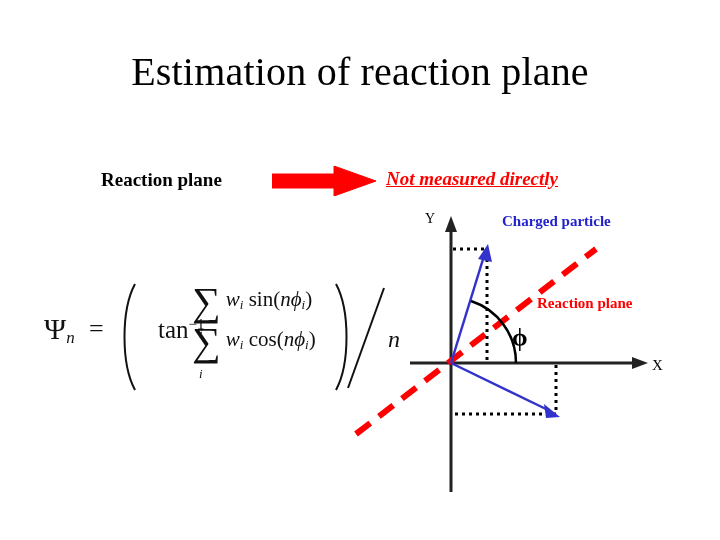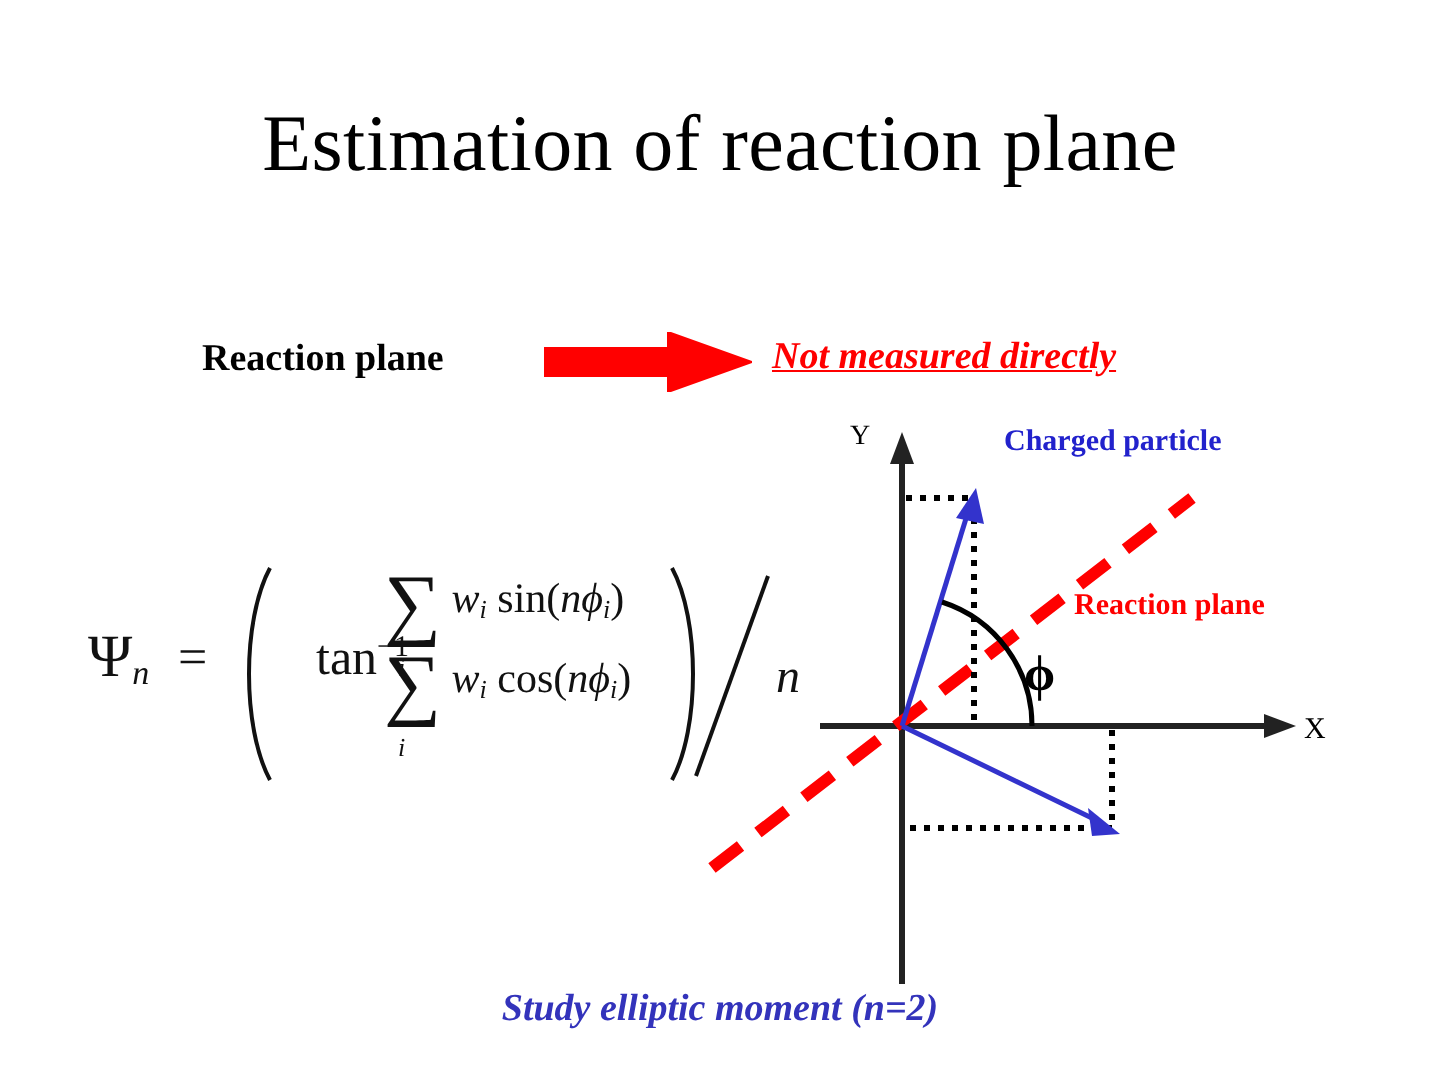--- a/index.html
+++ b/index.html
@@ -306,15 +306,14 @@
       <path d="M 516 363 A 65 65 0 0 0 471 301" fill="none" stroke="#000000" stroke-width="2.5"></path>
     </svg>
 
     <div class="dlabel" id="label-y">Y</div>
     <div class="dlabel" id="label-x">X</div>
     <div class="dlabel" id="label-charged">Charged particle</div>
     <div class="dlabel" id="label-reaction-plane-red">Reaction plane</div>
     <div class="dlabel" id="label-phi">ϕ</div>
   </div>
 
-  <div id="footer">Study elliptic moment (n=2)</div>
 
 </div>
 
 </body></html>

